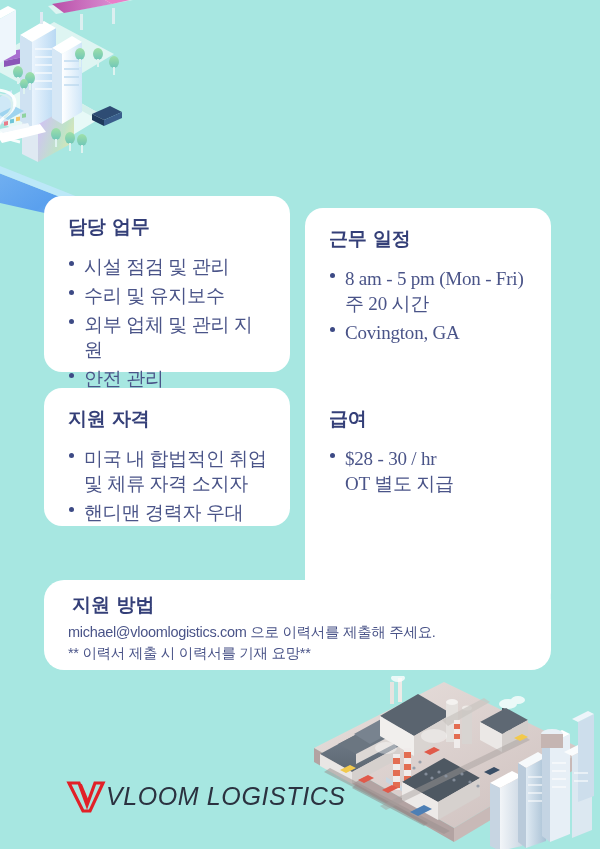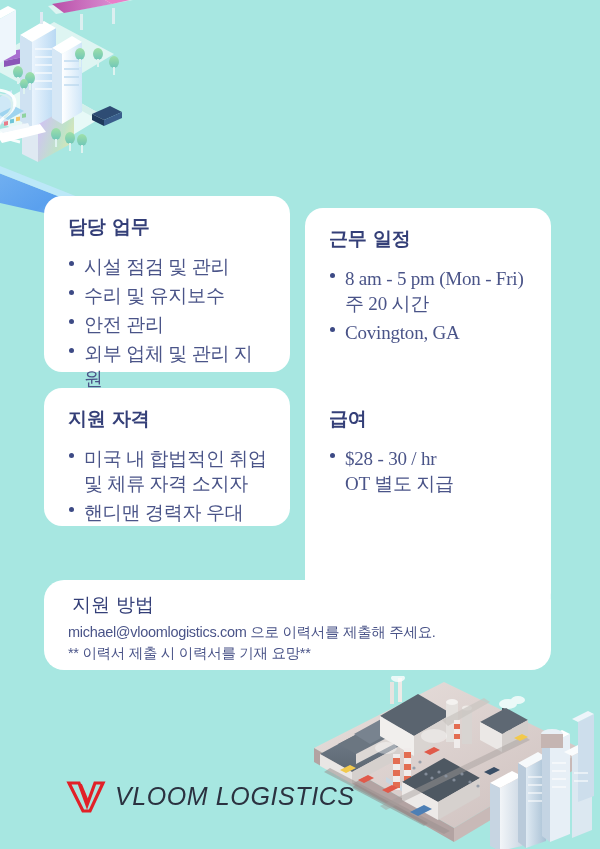--- a/index.html
+++ b/index.html
@@ -112,21 +112,21 @@
   .bullets li .cont {
     display: block;
   }
 
   
   .apply-inner {
     padding: 12px 22px 0 28px;
   }
   .apply-heading {
     font-family: "DejaVu Sans", sans-serif;
-    font-weight: 400;
+    font-weight: 700;
     font-size: 19px;
     color: #343f78;
     margin: 0 0 4px 0;
   }
   .apply-line {
     font-family: Liberation Sans, sans-serif;
     font-size: 14.5px;
     font-weight: 500;
     line-height: 1.45;
     color: #4a5488;
@@ -144,21 +144,20 @@
     pointer-events: none;
   }
 
   
   .logo {
     position: absolute;
     left: 66px;
     top: 778px;
     display: flex;
     align-items: center;
-    gap: 9px;
   }
   .logo-mark { display: block; }
   .logo-text {
     font-family: "Liberation Sans", sans-serif;
     font-style: italic;
     font-weight: 400;
     font-size: 25px;
     letter-spacing: 0.6px;
     color: #2b3240;
     white-space: nowrap;
@@ -309,22 +308,22 @@
     <path d="M -10 104 C 18 96, 26 114, 10 126" fill="none" stroke="#d9efef" stroke-width="2"></path>
   </svg>
 
 
   <div class="card card-1">
     <div class="card-inner">
       <div class="card-heading">담당 업무</div>
       <ul class="bullets">
         <li><span>시설 점검 및 관리</span></li>
         <li><span>수리 및 유지보수</span></li>
+        <li><span>외부 업체 및 관리 지원</span></li>
         <li><span>안전 관리</span></li>
-        <li><span>외부 업체 및 관리 지원</span></li>
         <li><span>기타 지원 업무</span></li>
       </ul>
     </div>
   </div>
 
   <div class="card card-2">
     <div class="card-inner">
       <div class="card-heading">근무 일정</div>
       <ul class="bullets">
         <li>

